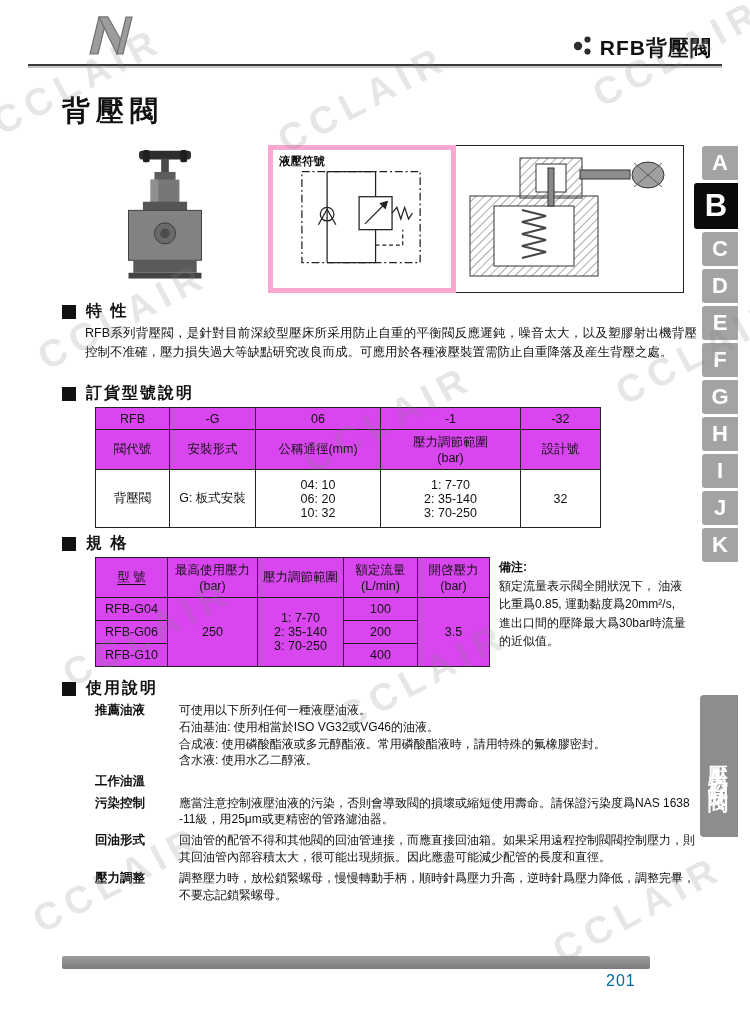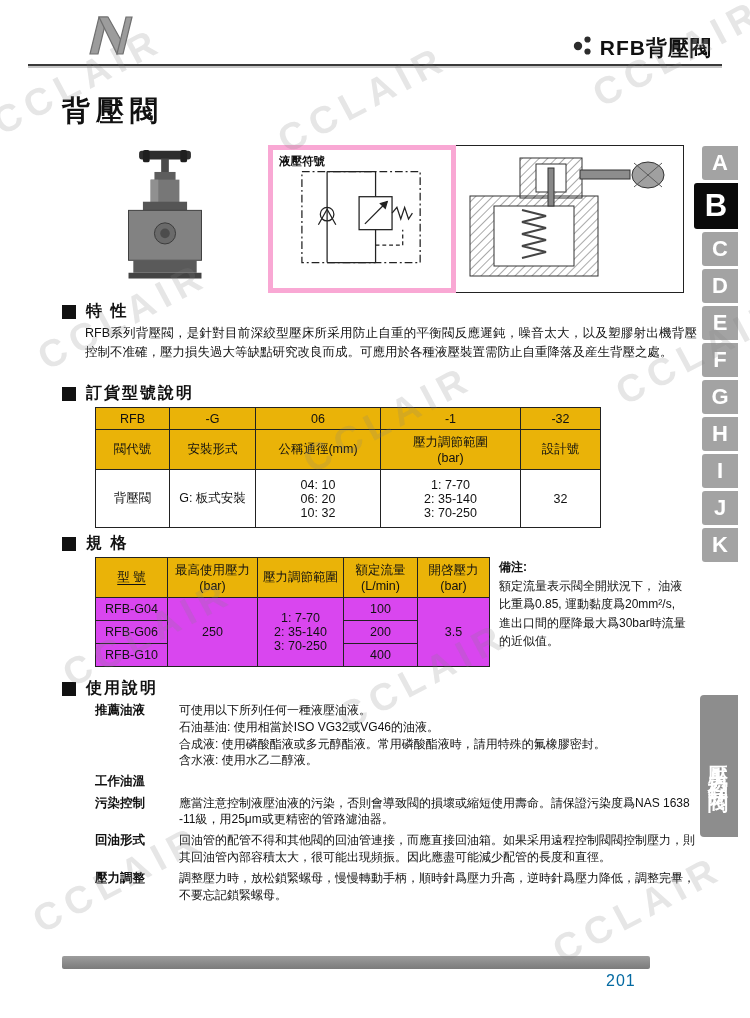--- a/index.html
+++ b/index.html
@@ -45,21 +45,21 @@
   .sq { width:14px; height:14px; background:#111; display:inline-block; }
   .sec-title { font-size:16px; font-weight:bold; color:#111; letter-spacing:2px; }
 
   .features-body { position:absolute; left:85px; top:324px; width:612px; font-size:12.5px;
                    line-height:1.5; color:#111; text-align:justify; }
 
   
   table.tbl { position:absolute; border-collapse:collapse; table-layout:fixed; }
   table.tbl td { border:1px solid #222; font-size:12.5px; color:#111; text-align:center;
                  vertical-align:middle; padding:2px 3px; }
-  .gray td { background:#eab308; }
+  .gray td { background:#d946ef; }
   .pre { white-space:pre-line; }
   .underline { text-decoration:underline; text-underline-offset:3px; }
 
   .order-tbl { left:95px; top:407px; width:505px; }
   .order-tbl .code-row { height:22px; }
   .order-tbl .head-row { height:40px; }
   .order-tbl .val-row { height:58px; background:#fff; }
 
   .spec-tbl { left:95px; top:557px; width:394px; }
   .spec-tbl .head-row { height:40px; }

